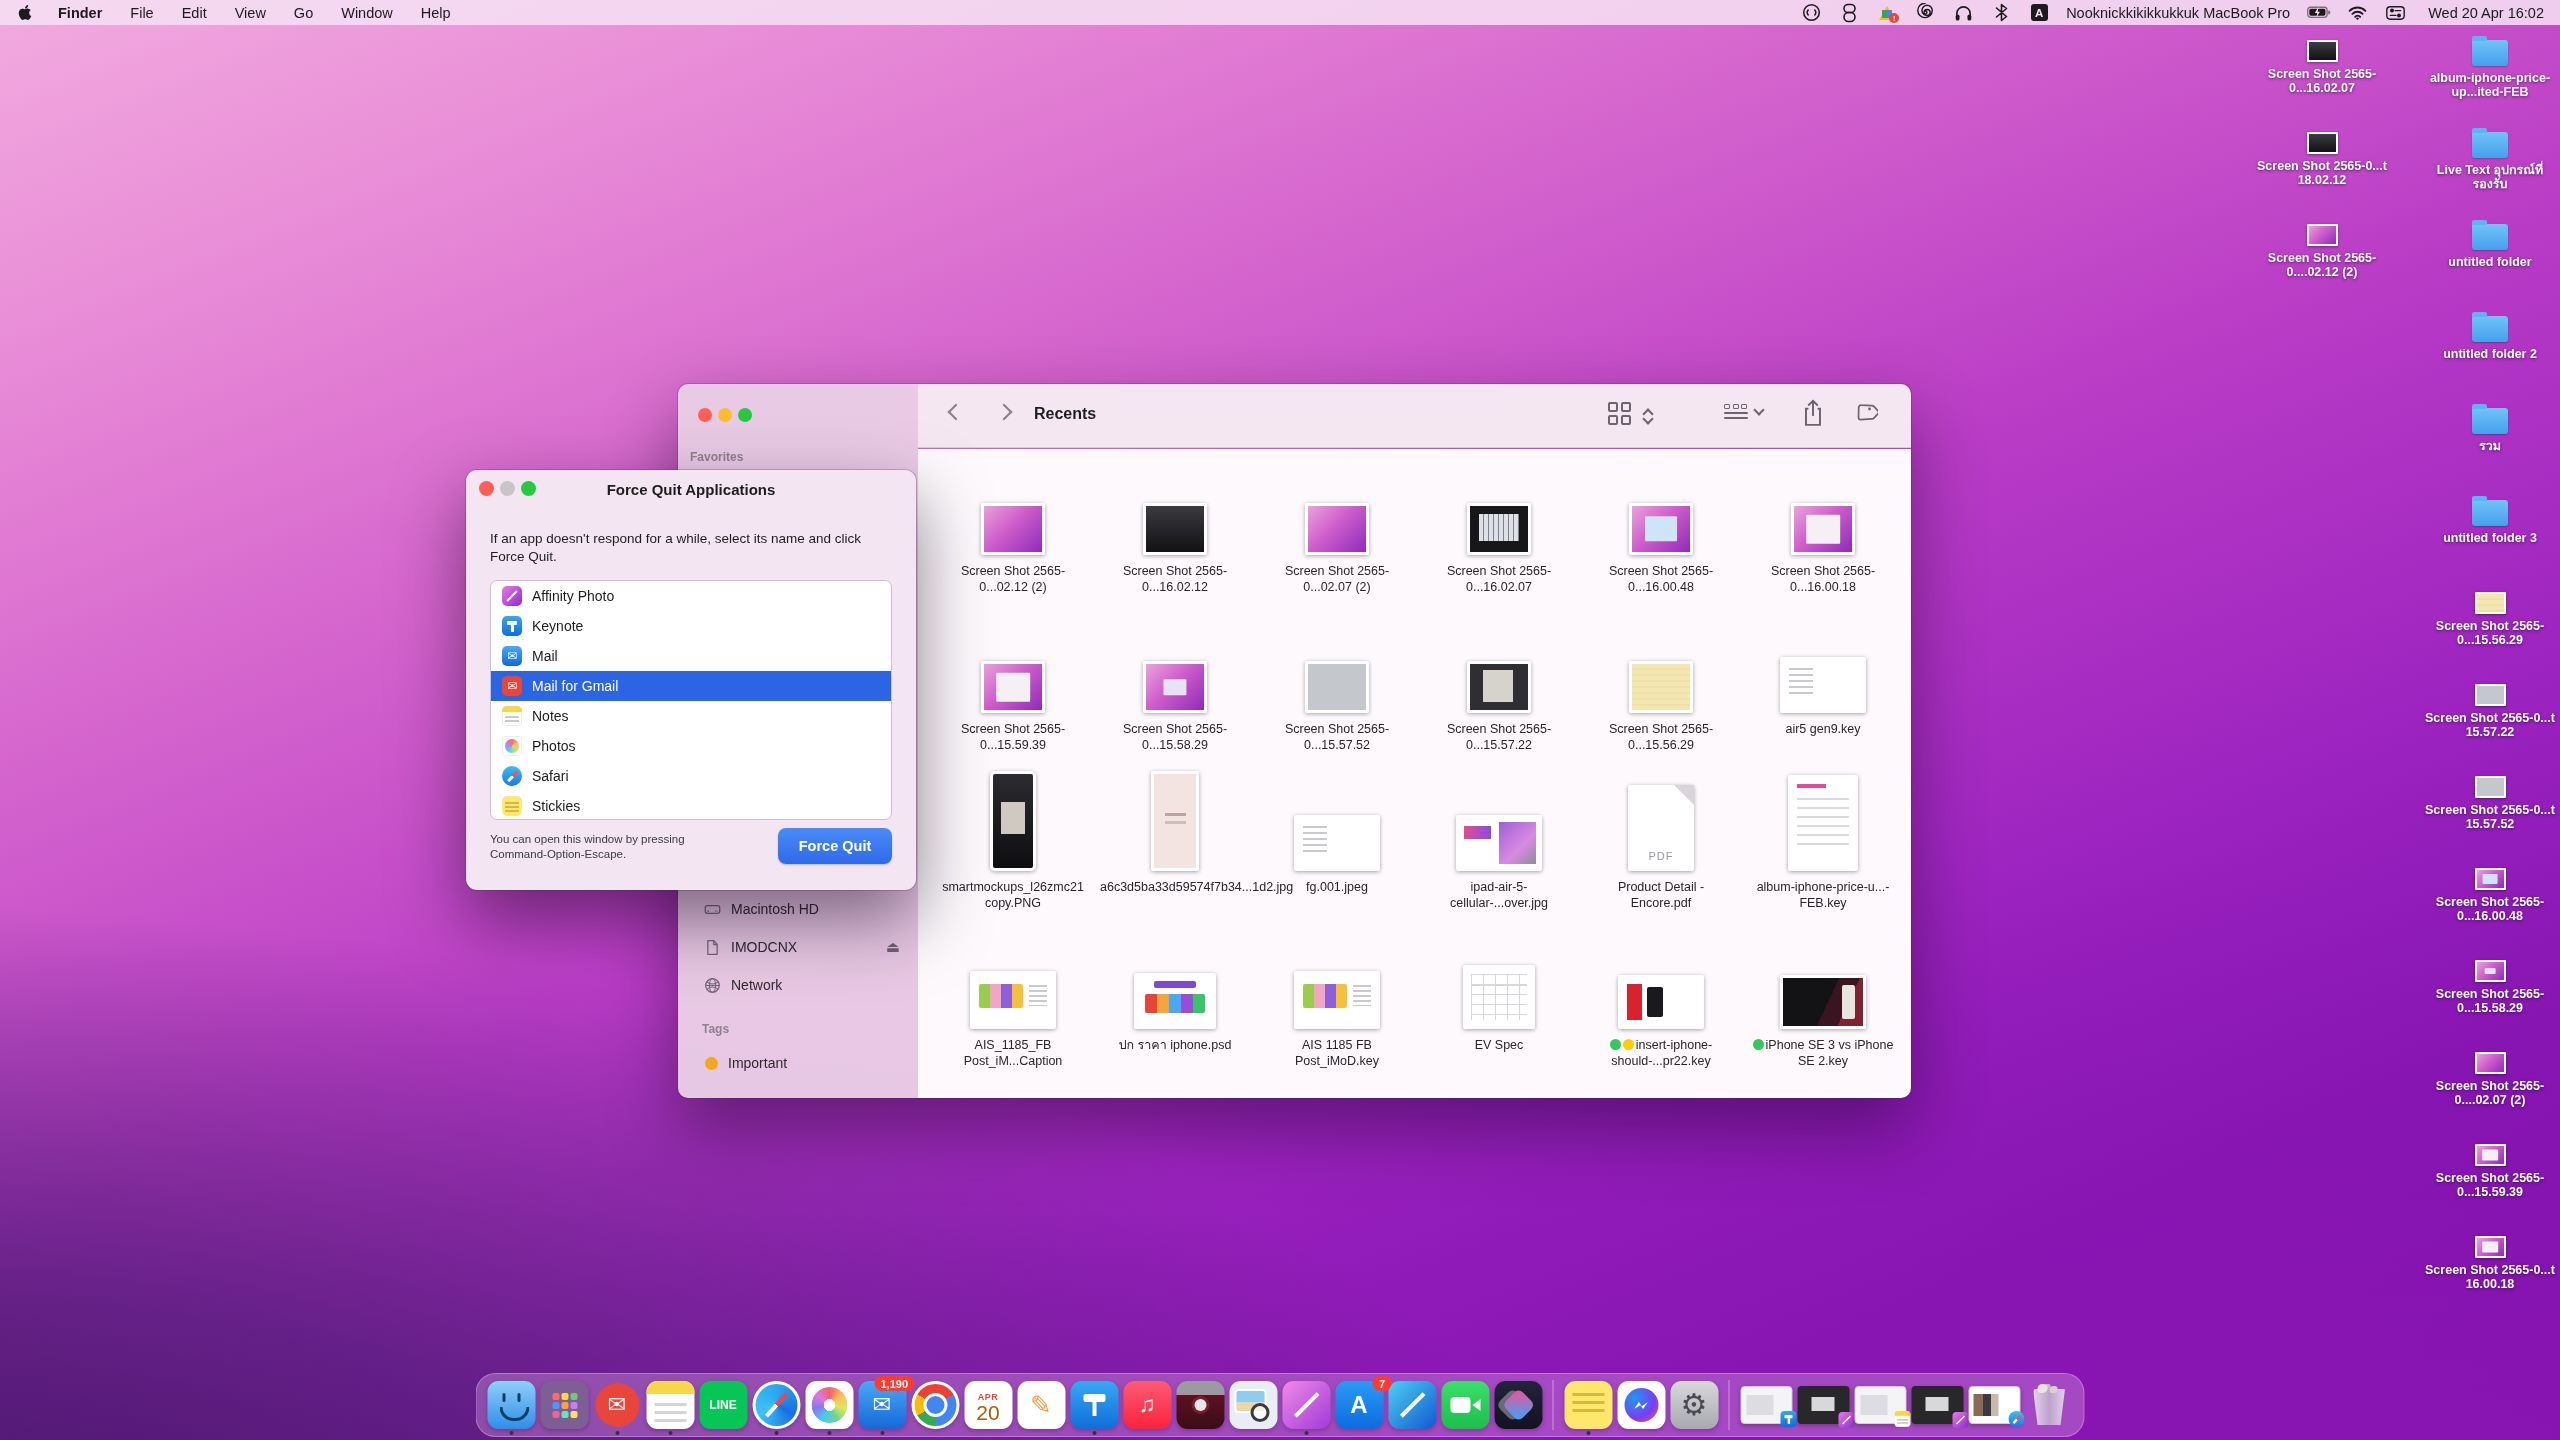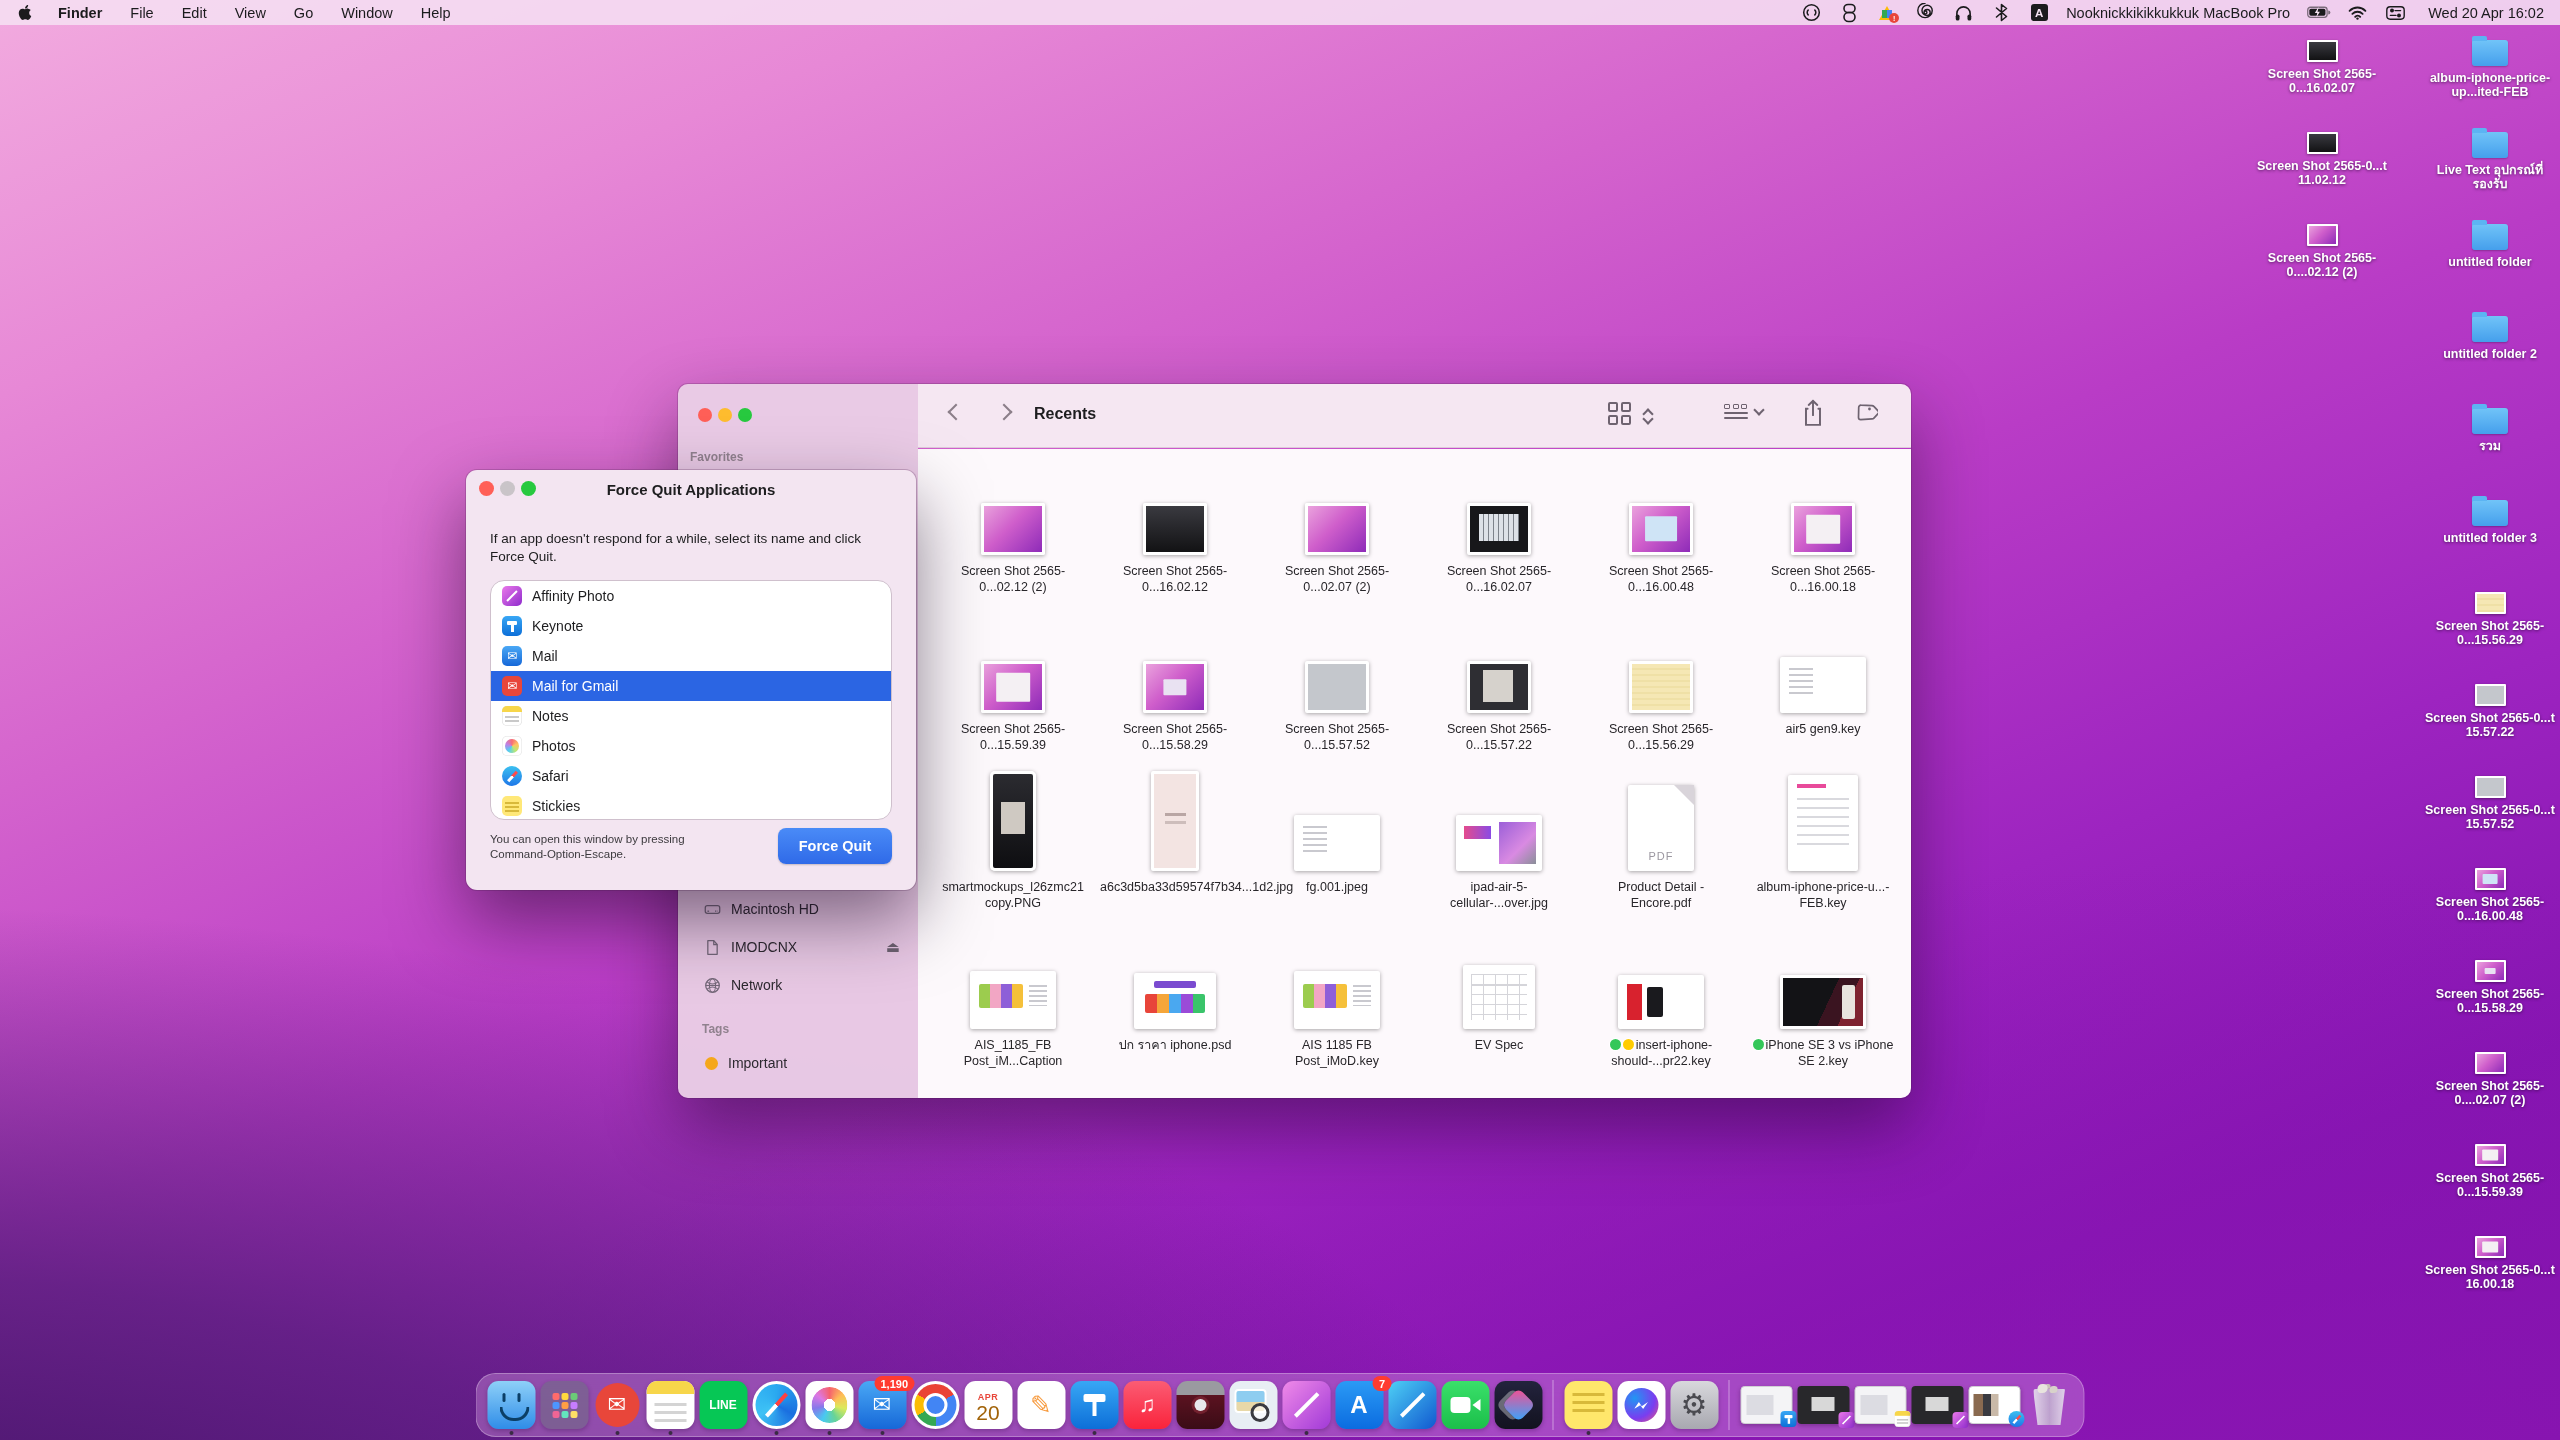--- a/index.html
+++ b/index.html
@@ -145,21 +145,21 @@
   .f-sedark::after { content:""; position:absolute; right:10%; top:15%; width:16%; height:70%; background:#e8e4de; border-radius:2px; }
 
   
   #fq { position:absolute; left:466px; top:470px; width:450px; height:420px; z-index:20;
     background:#f3e5f1; border-radius:11px; box-shadow:0 30px 70px rgba(20,0,30,.5), 0 0 0 1px rgba(90,40,90,.25); }
   #fq .lights { left:13px; top:11px; }
   #fq .light { width:15px; height:15px; }
   #fq-title { position:absolute; top:11px; left:0; right:0; text-align:center; font-size:15px; font-weight:bold; color:#1d1d1f; }
   #fq-msg { position:absolute; left:24px; top:60px; width:400px; font-size:13.5px; line-height:18px; color:#1d1d1f; }
   #fq-list { position:absolute; left:24px; top:110px; width:402px; height:240px; background:#fff;
-    border:1px solid #cfc0cd; border-radius:14px; overflow:hidden; }
+    border:1px solid #cfc0cd; border-radius:7px; overflow:hidden; }
   .fq-row { height:30px; display:flex; align-items:center; padding-left:11px; font-size:14px; color:#1d1d1f; }
   .fq-row.sel { background:#2b65e3; color:#fff; }
   .fq-row .ic { margin-right:10px; }
   #fq-footer { position:absolute; left:24px; top:362px; width:250px; font-size:11.5px; line-height:15px; color:#3c3a3e; }
   #fq-btn { position:absolute; left:312px; top:358px; width:114px; height:36px; border:none; border-radius:8px;
     background:linear-gradient(180deg,#4a8bf7 0%,#2f6ae8 100%); color:#fff; font-size:14.5px; font-weight:700;
     font-family:inherit; box-shadow:0 1px 2px rgba(0,0,0,.2); }
 
   
   .ic { width:20px; height:20px; border-radius:5px; position:relative; flex:none; display:flex; align-items:center; justify-content:center; }
@@ -368,21 +368,21 @@
     </div>
   </div>
 
   <div id="dcol-inner" class="dcol">
       <div class="ditem">
         <span class="dthumb v-dark"></span>
         <span class="dlabel">Screen Shot 2565-0...16.02.07</span>
       </div>
       <div class="ditem">
         <span class="dthumb v-dark"></span>
-        <span class="dlabel">Screen Shot 2565-0...t 11.02.12</span>
+        <span class="dlabel">Screen Shot 2565-0...t 18.02.12</span>
       </div>
       <div class="ditem">
         <span class="dthumb v-wall"></span>
         <span class="dlabel">Screen Shot 2565-0....02.12 (2)</span>
       </div>
     </div>
   <div id="dcol-outer" class="dcol">
       <div class="ditem">
         <span class="folder"></span>
         <span class="dlabel">album-iphone-price-up...ited-FEB</span>

